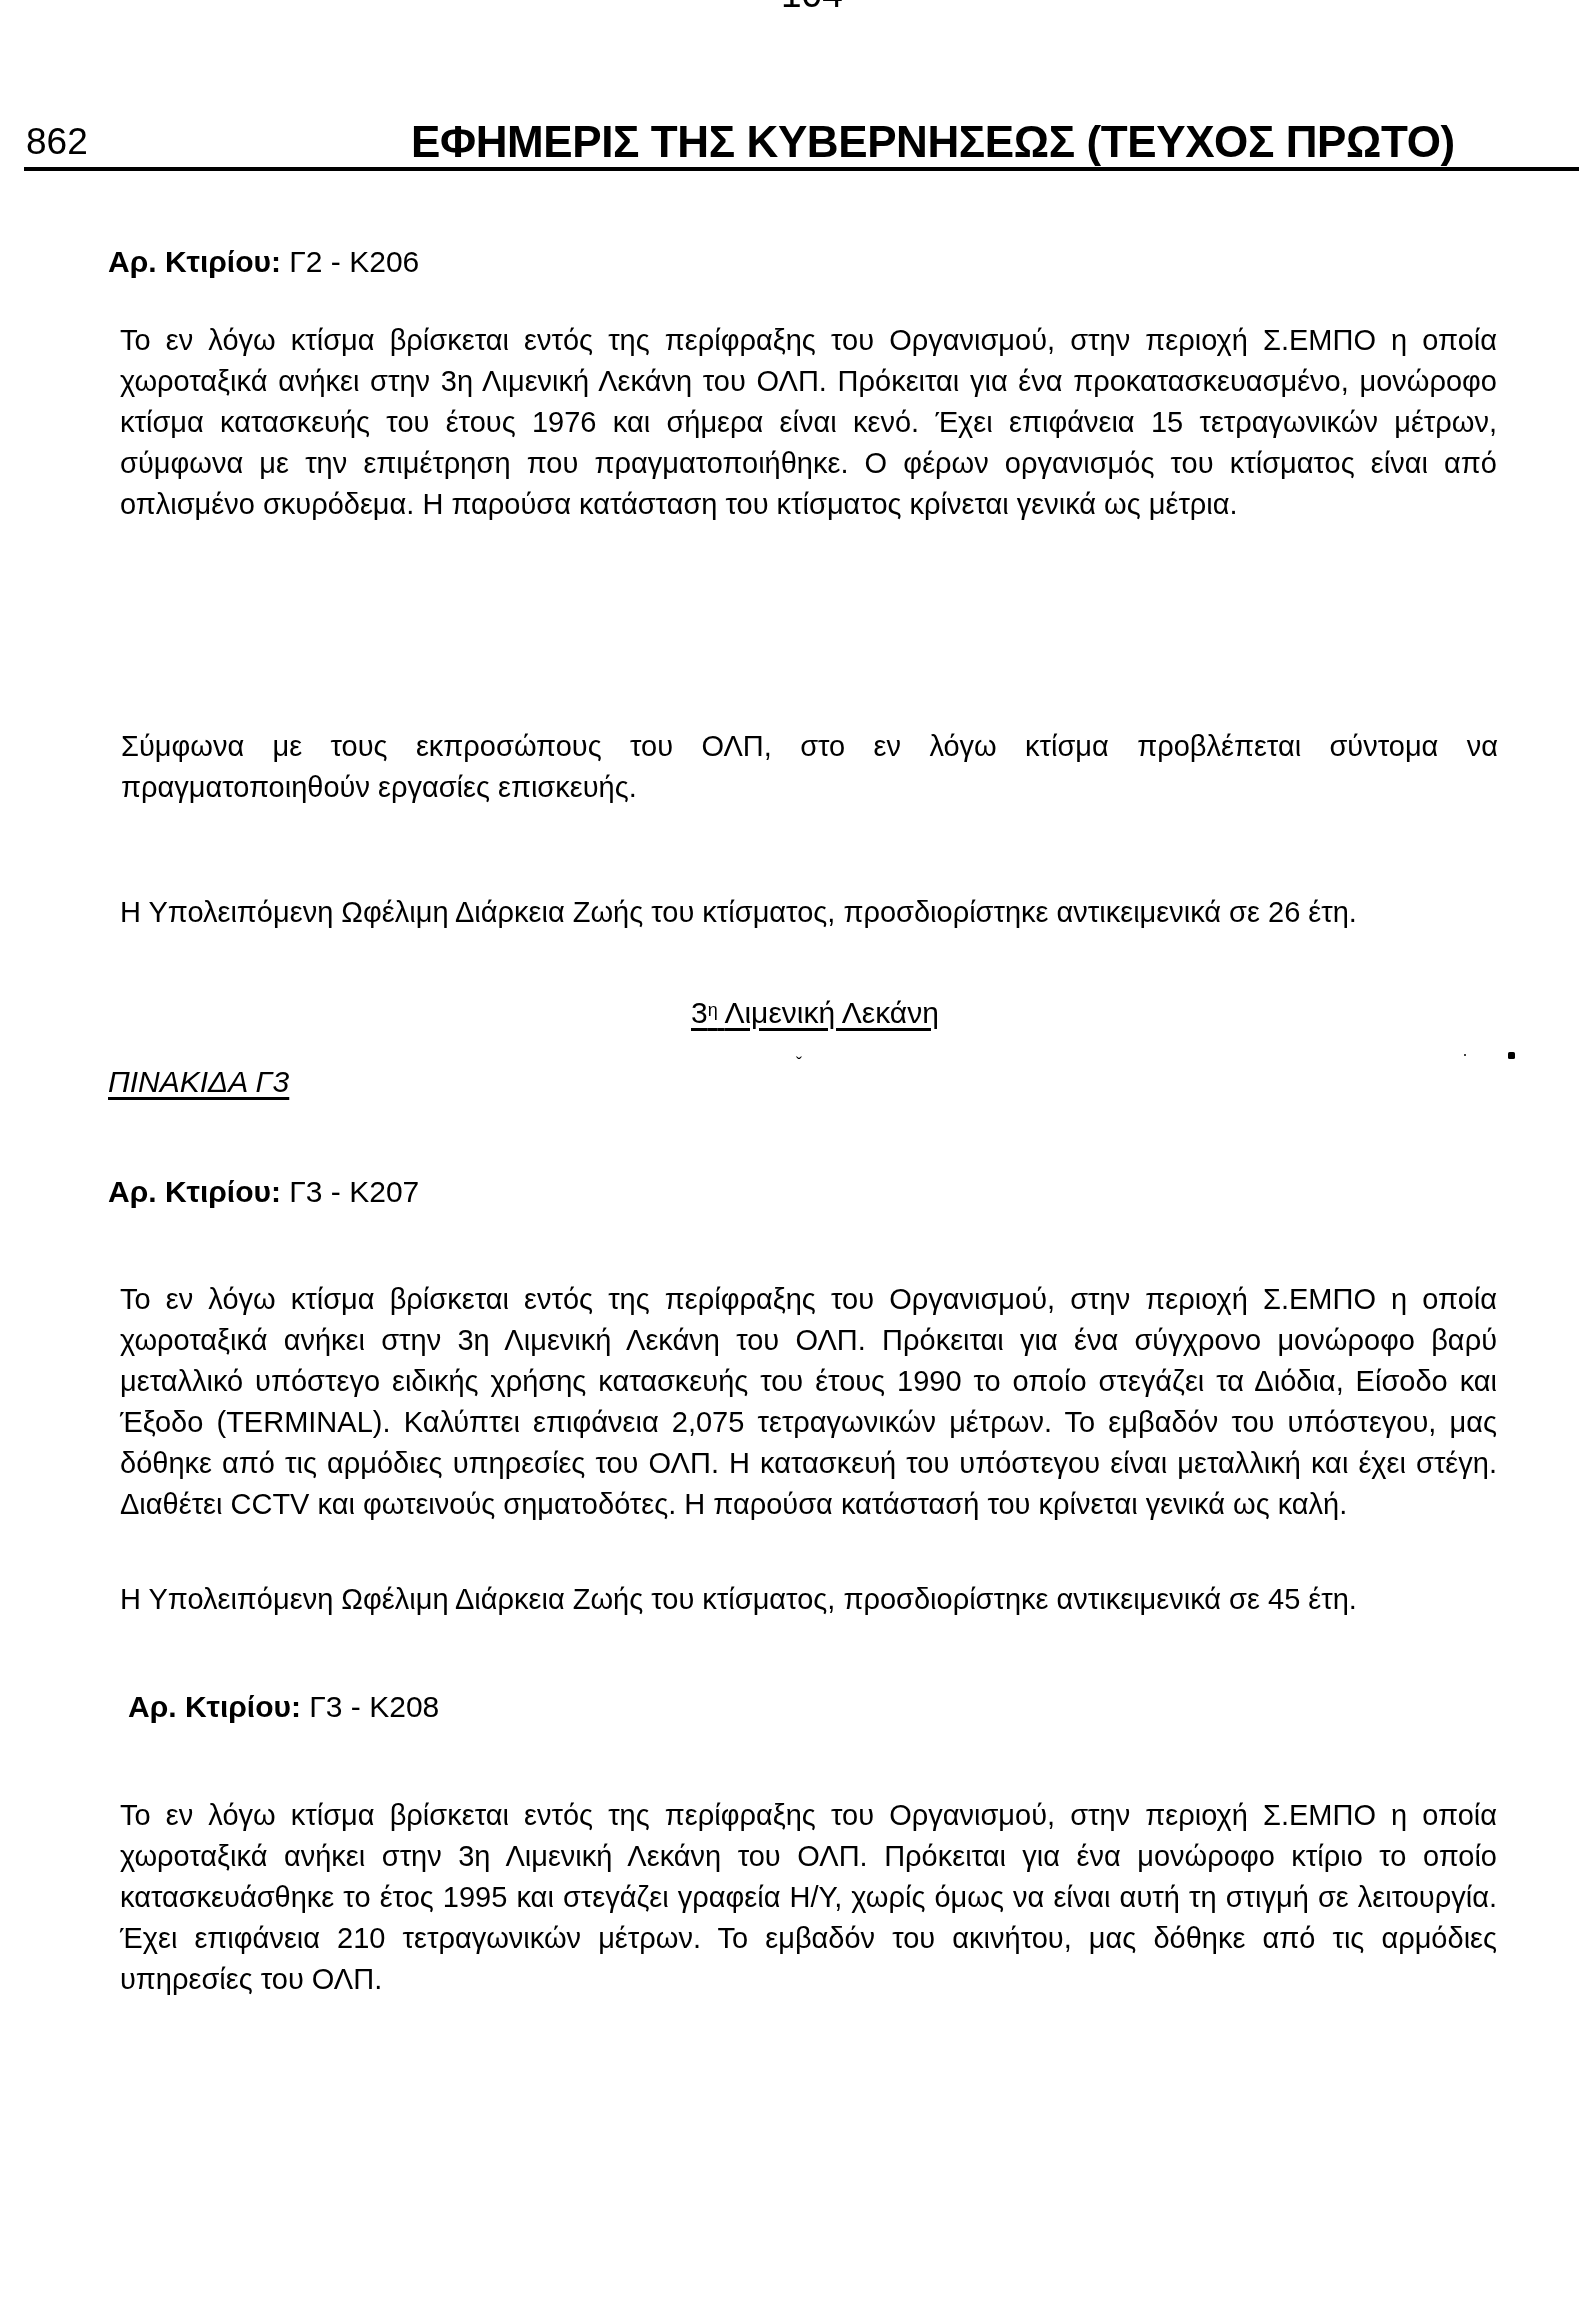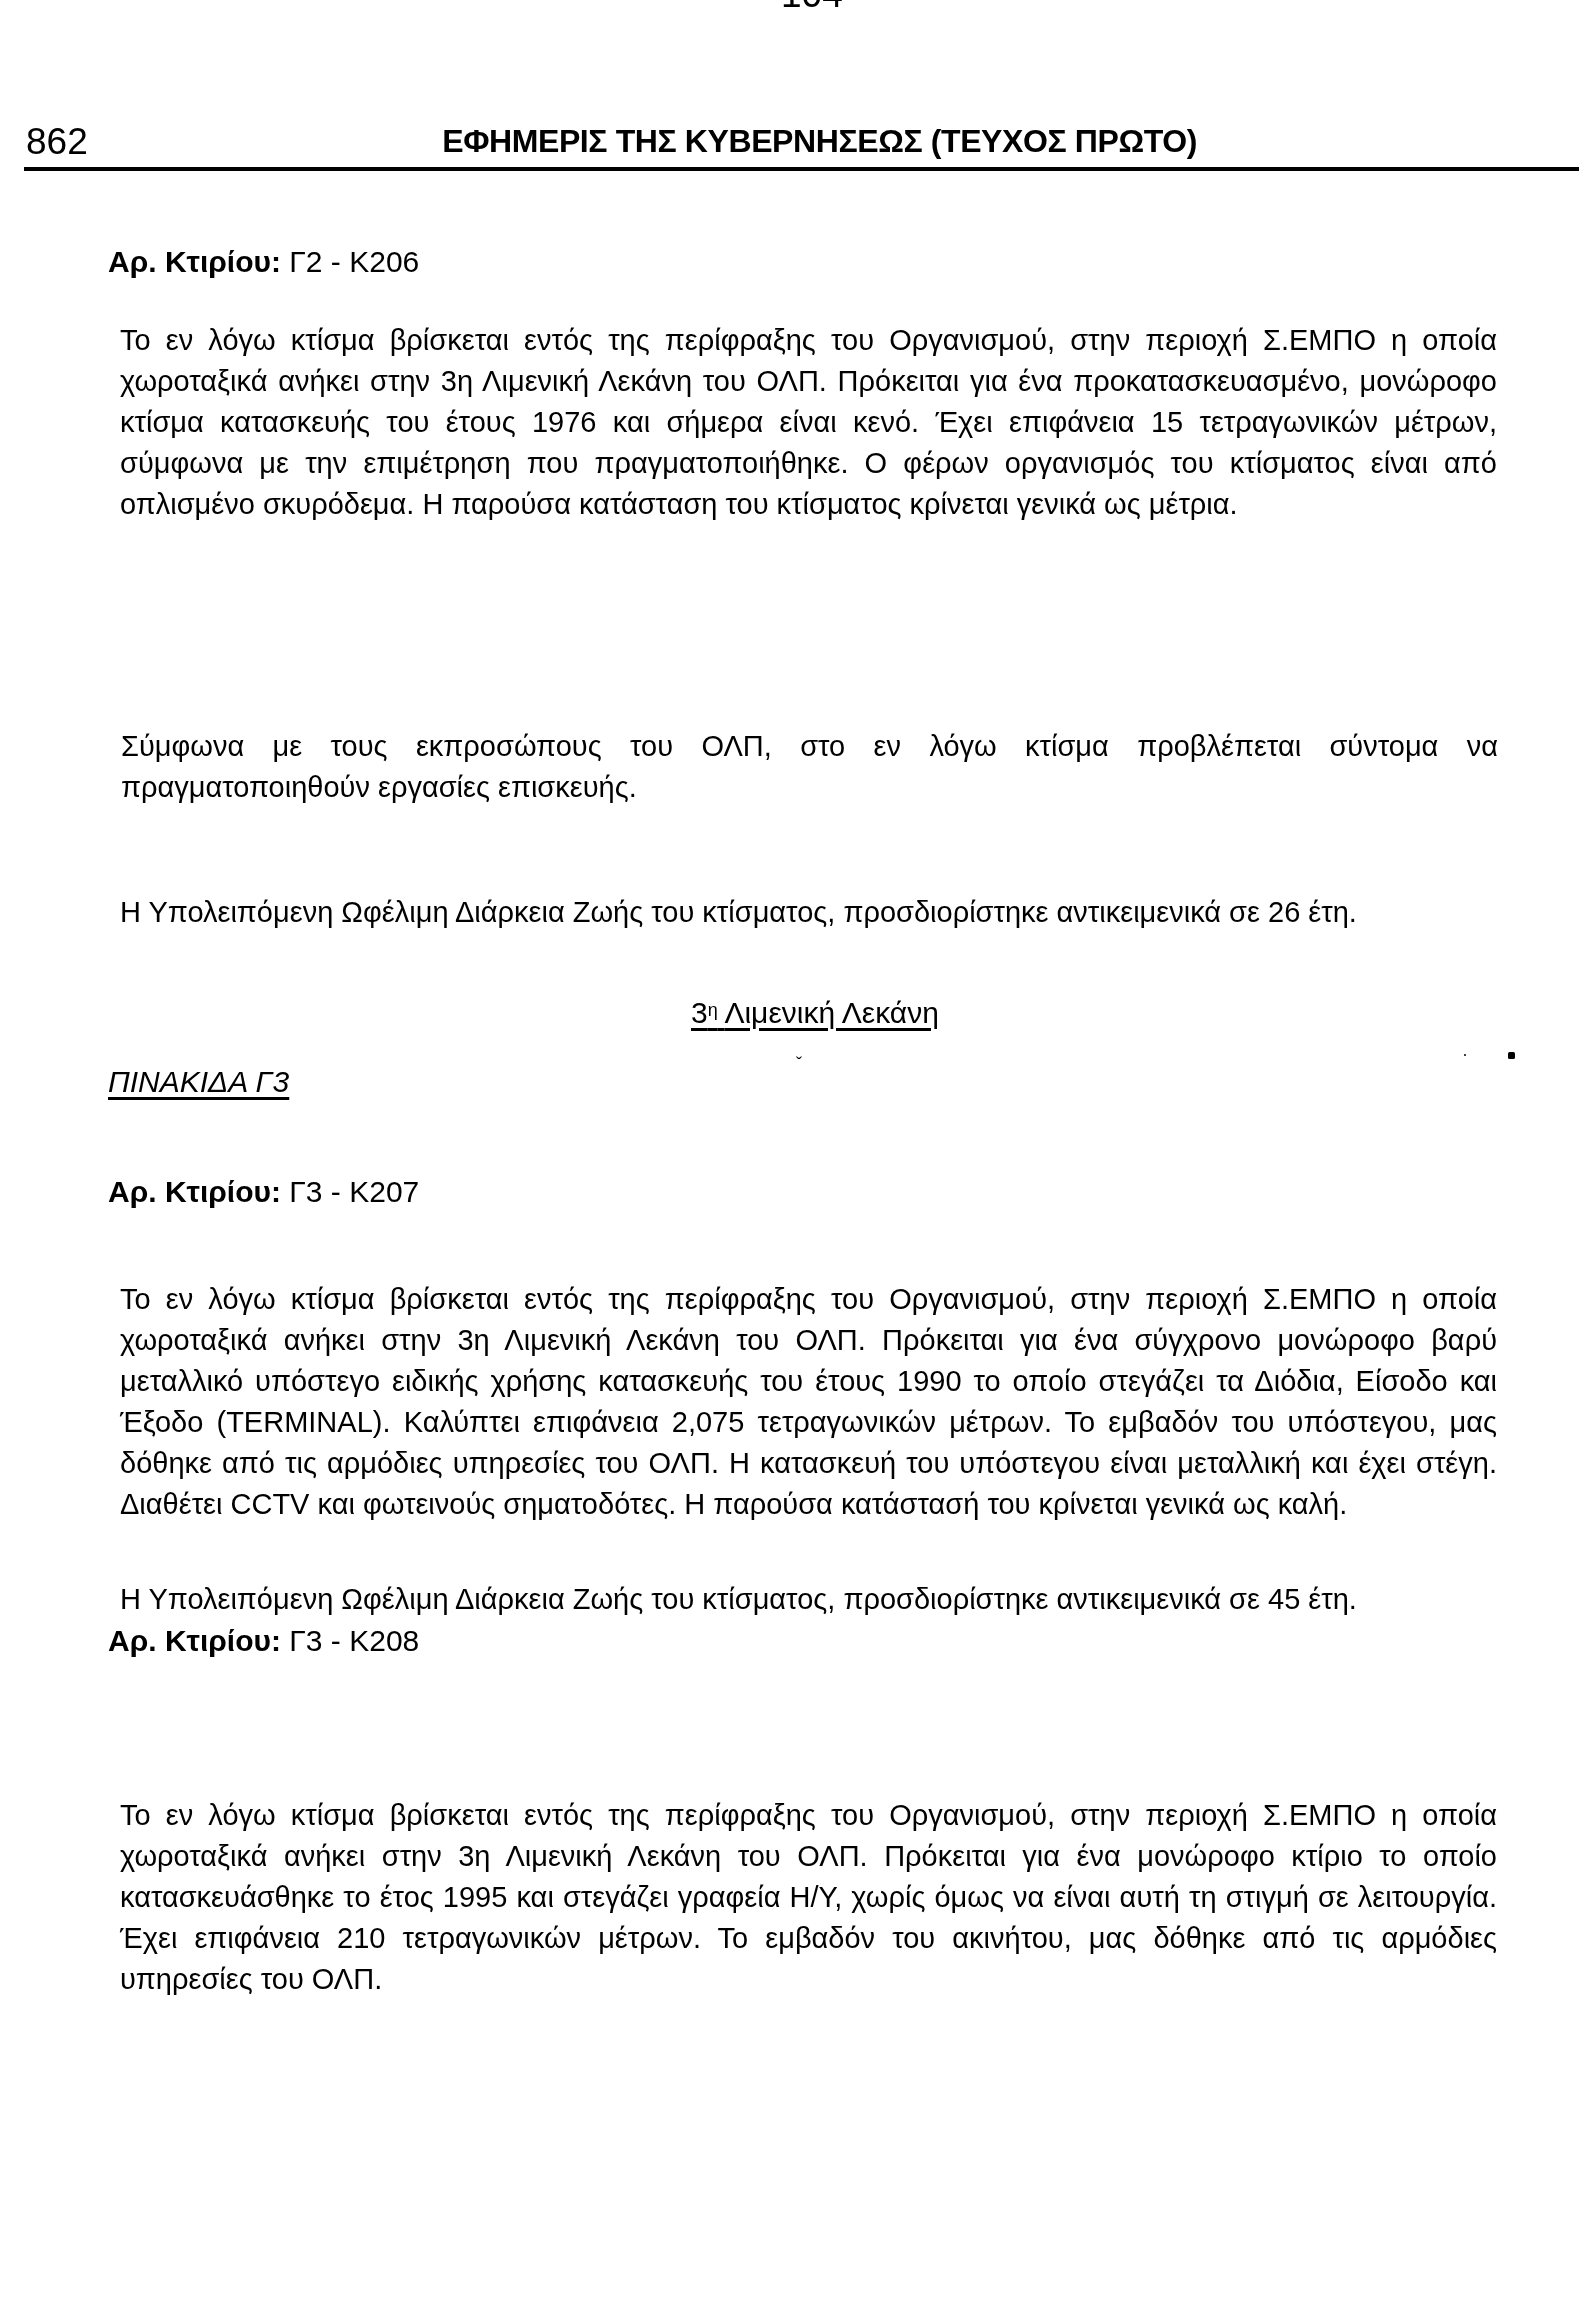--- a/index.html
+++ b/index.html
@@ -6,22 +6,22 @@
   body {
     width: 1590px; height: 2307px; position: relative; overflow: hidden;
     font-family: "Liberation Sans", sans-serif; color: #000000;
   }
   .abs { position: absolute; }
   .top-frag {
     left: 781px; top: -24.4px; font-size: 37px; line-height: 37px; color: #000;
   }
   .page-num { left: 26px; top: 122px; font-size: 37px; line-height: 39px; }
   .running-title {
-    left: 411px; top: 122px; width: 786px; font-size: 32px; line-height: 39px;
-    font-weight: bold; text-align: right; white-space: nowrap; letter-spacing: -0.4px;
+    left: 411px; top: 122px; width: 786px; font-size: 44px; line-height: 39px;
+    font-weight: bold; text-align: left; white-space: nowrap; letter-spacing: -0.4px;
   }
   .rule { left: 24.4px; top: 167px; width: 1555px; height: 4.1px; background: #000; }
   .bld-heading {
     left: 108px; font-size: 30px; line-height: 36px; font-weight: normal; white-space: nowrap;
   }
   .bld-heading .lbl { font-weight: bold; }
   .para {
     left: 120px; width: 1377px; font-size: 29px; line-height: 41px;
     text-align: justify; text-align-last: left;
   }
@@ -70,18 +70,18 @@
 
 <div class="abs sign-label">ΠΙΝΑΚΙΔΑ Γ3</div>
 
 <div class="abs bld-heading" style="top:1174px;">
   <span class="lbl">Αρ. Κτιρίου:</span>
   <span>Γ3 - Κ207</span>
 </div>
 <p class="abs para" style="top:1279px; margin:0;">Το εν λόγω κτίσμα βρίσκεται εντός της περίφραξης του Οργανισμού, στην περιοχή Σ.ΕΜΠΟ η οποία χωροταξικά ανήκει στην 3η Λιμενική Λεκάνη του ΟΛΠ. Πρόκειται για ένα σύγχρονο μονώροφο βαρύ μεταλλικό υπόστεγο ειδικής χρήσης κατασκευής του έτους 1990 το οποίο στεγάζει τα Διόδια, Είσοδο και Έξοδο (TERMINAL). Καλύπτει επιφάνεια 2,075 τετραγωνικών μέτρων. Το εμβαδόν του υπόστεγου, μας δόθηκε από τις αρμόδιες υπηρεσίες του ΟΛΠ.  Η κατασκευή του υπόστεγου είναι μεταλλική και έχει στέγη. Διαθέτει CCTV και φωτεινούς σηματοδότες. Η παρούσα κατάστασή του κρίνεται γενικά ως καλή.</p>
 <p class="abs para" style="top:1579px; margin:0;">Η Υπολειπόμενη Ωφέλιμη Διάρκεια Ζωής του κτίσματος, προσδιορίστηκε αντικειμενικά σε 45 έτη.</p>
 
-<div class="abs bld-heading" style="top:1623px;">
+<div class="abs bld-heading" style="top:1689px;margin-left:20px;">
   <span class="lbl">Αρ. Κτιρίου:</span>
   <span>Γ3 - Κ208</span>
 </div>
 <p class="abs para" style="top:1795px; margin:0;">Το εν λόγω κτίσμα βρίσκεται εντός της περίφραξης του Οργανισμού, στην περιοχή Σ.ΕΜΠΟ η οποία χωροταξικά ανήκει στην 3η Λιμενική Λεκάνη του ΟΛΠ. Πρόκειται για ένα μονώροφο κτίριο το οποίο κατασκευάσθηκε το έτος 1995 και στεγάζει γραφεία Η/Υ, χωρίς όμως να είναι αυτή τη στιγμή σε λειτουργία. Έχει επιφάνεια 210 τετραγωνικών μέτρων. Το εμβαδόν του ακινήτου, μας δόθηκε από τις αρμόδιες υπηρεσίες του ΟΛΠ.</p>
 
 
 </body></html>

